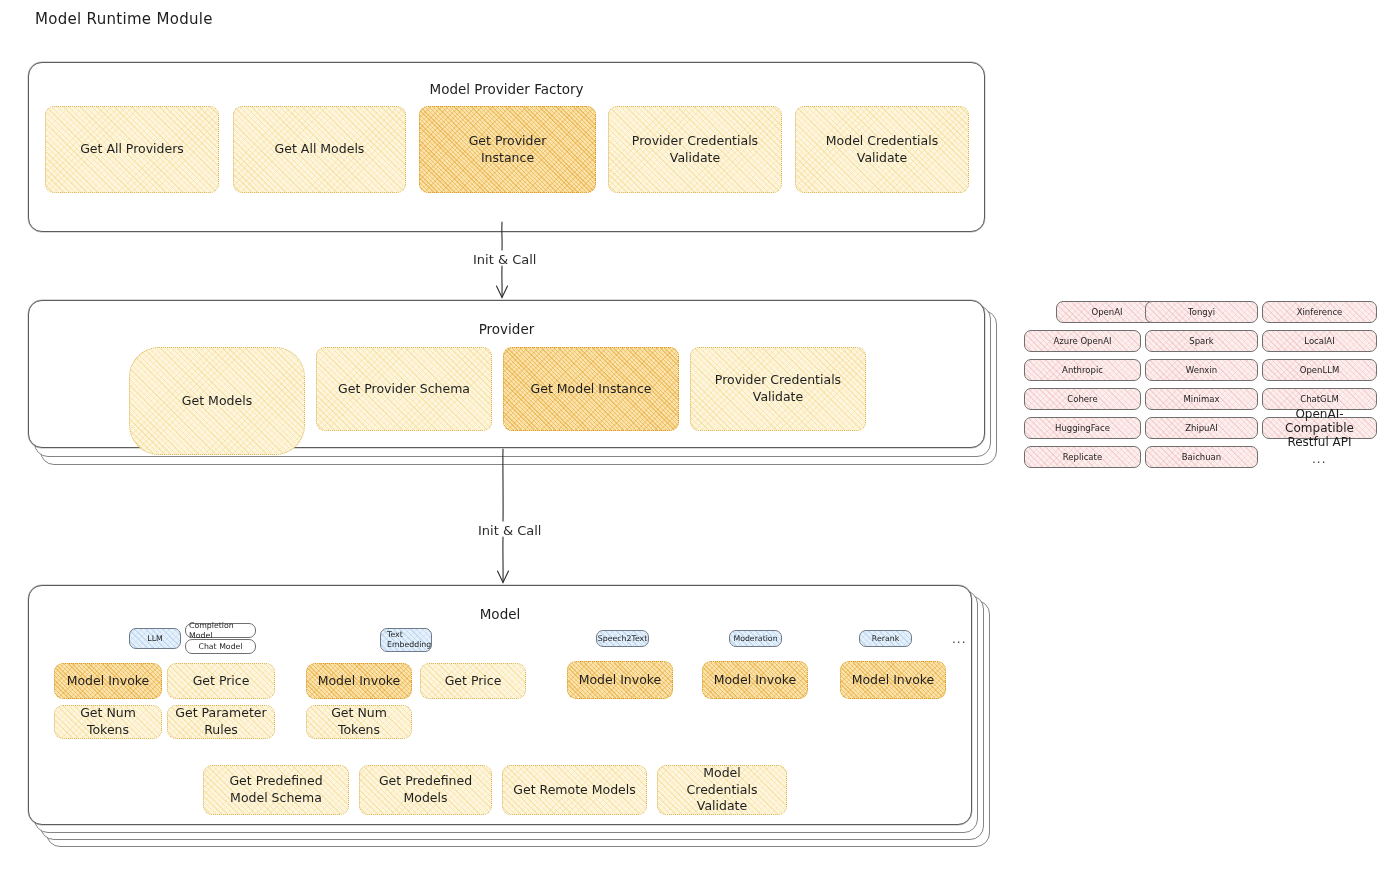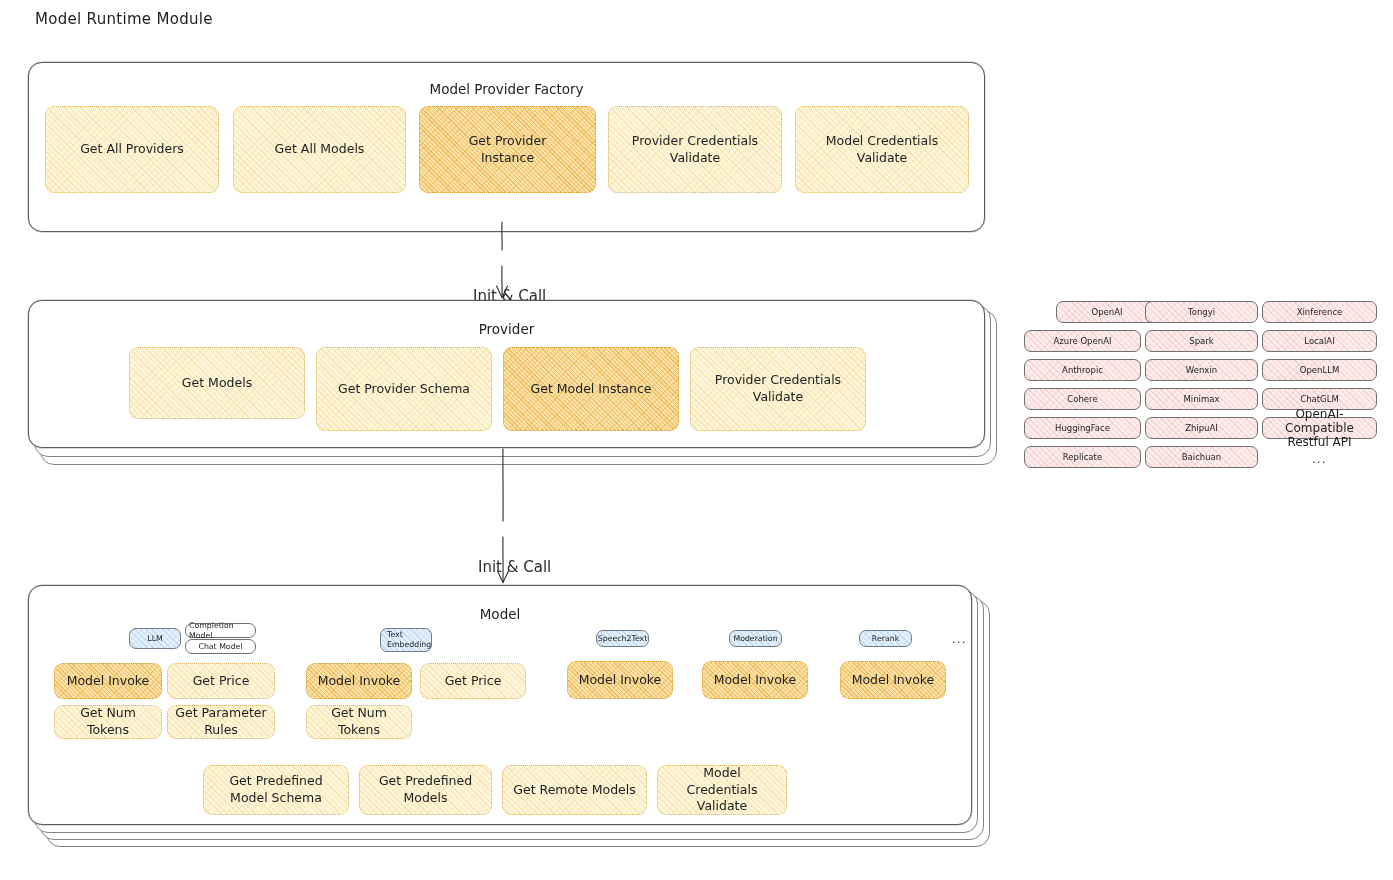--- a/index.html
+++ b/index.html
@@ -106,23 +106,22 @@
     background-image:none;
   }
 
   .dots{
     position:absolute;
     font-size:12px;color:#3a3a3a;letter-spacing:1px;
   }
 
   .arrow-label{
     position:absolute;
-    font-size:15px;color:#2b2b2b;
+    font-size:13px;color:#2b2b2b;
     white-space:nowrap;
-    margin-top:35px;
   }
   svg.overlay{position:absolute;left:0;top:0;width:1393px;height:880px;pointer-events:none;}
 </style>
 </head>
 <body>
 
 <div class="canvas">
 
   <div id="page-title">Model Runtime Module</div>
 
@@ -147,21 +146,21 @@
   </div>
 
   <div class="arrow-label" style="left:473px;top:252px;">Init &amp; Call</div>
 
   <div class="stack-layer" style="left:40px;top:310px;width:957px;height:155px;"></div>
   <div class="stack-layer" style="left:34px;top:305px;width:957px;height:152px;"></div>
   <div class="container sk" style="left:28px;top:300px;width:957px;height:148px;">
     <div class="container-title" style="top:20px;">Provider</div>
   </div>
 
-  <div class="fbox" style="left:129px;top:347px;width:176px;height:72px;">
+  <div class="fbox" style="left:129px;top:347px;width:176px;height:108px;border-radius:30px;">
     <span>Get Models</span>
   </div>
   <div class="fbox hl" style="left:503px;top:347px;width:176px;height:84px;">
     <span>Get Model Instance</span>
   </div>
   <div class="fbox" style="left:316px;top:347px;width:176px;height:84px;">
     <span>Get Provider Schema</span>
   </div>
   <div class="fbox" style="left:690px;top:347px;width:176px;height:84px;">
     <span style="max-width:140px;display:block;">Provider Credentials Validate</span>

